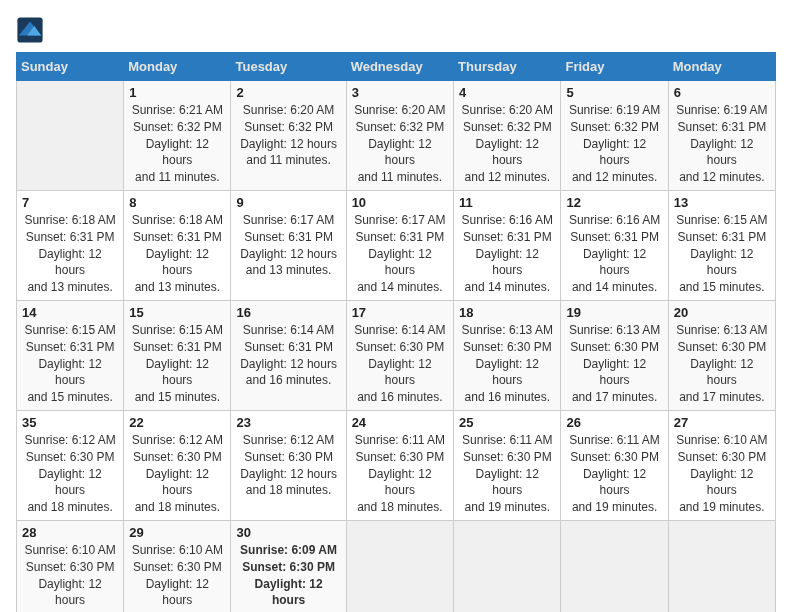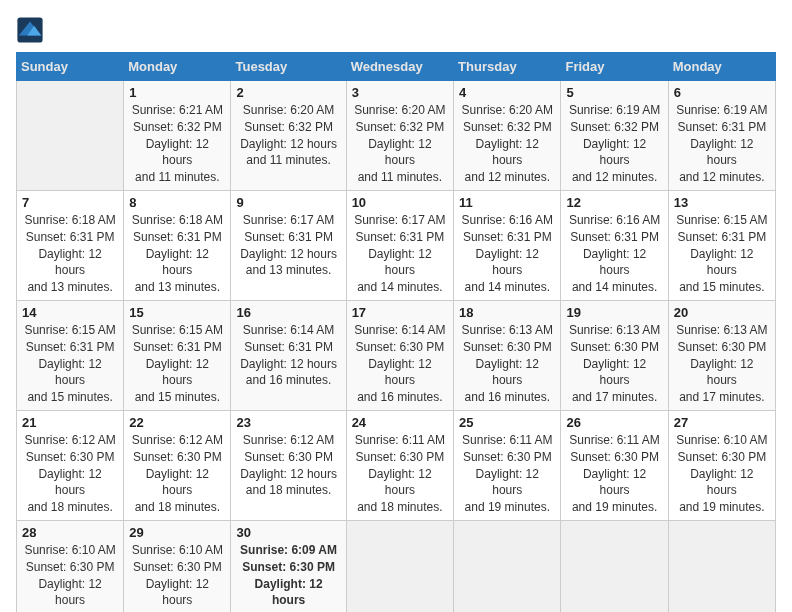--- a/index.html
+++ b/index.html
@@ -265,21 +265,21 @@
         <td>
           <span class="day-num">20</span>
           <div class="day-info" style="white-space: pre-line;">Sunrise: 6:13 AM
 Sunset: 6:30 PM
 Daylight: 12 hours
 and 17 minutes.</div>
         </td>
       </tr>
       <tr>
         <td>
-          <span class="day-num">21</span>
+          <span class="day-num">35</span>
           <div class="day-info" style="white-space: pre-line;">Sunrise: 6:12 AM
 Sunset: 6:30 PM
 Daylight: 12 hours
 and 18 minutes.</div>
         </td>
         <td>
           <span class="day-num">22</span>
           <div class="day-info" style="white-space: pre-line;">Sunrise: 6:12 AM
 Sunset: 6:30 PM
 Daylight: 12 hours

